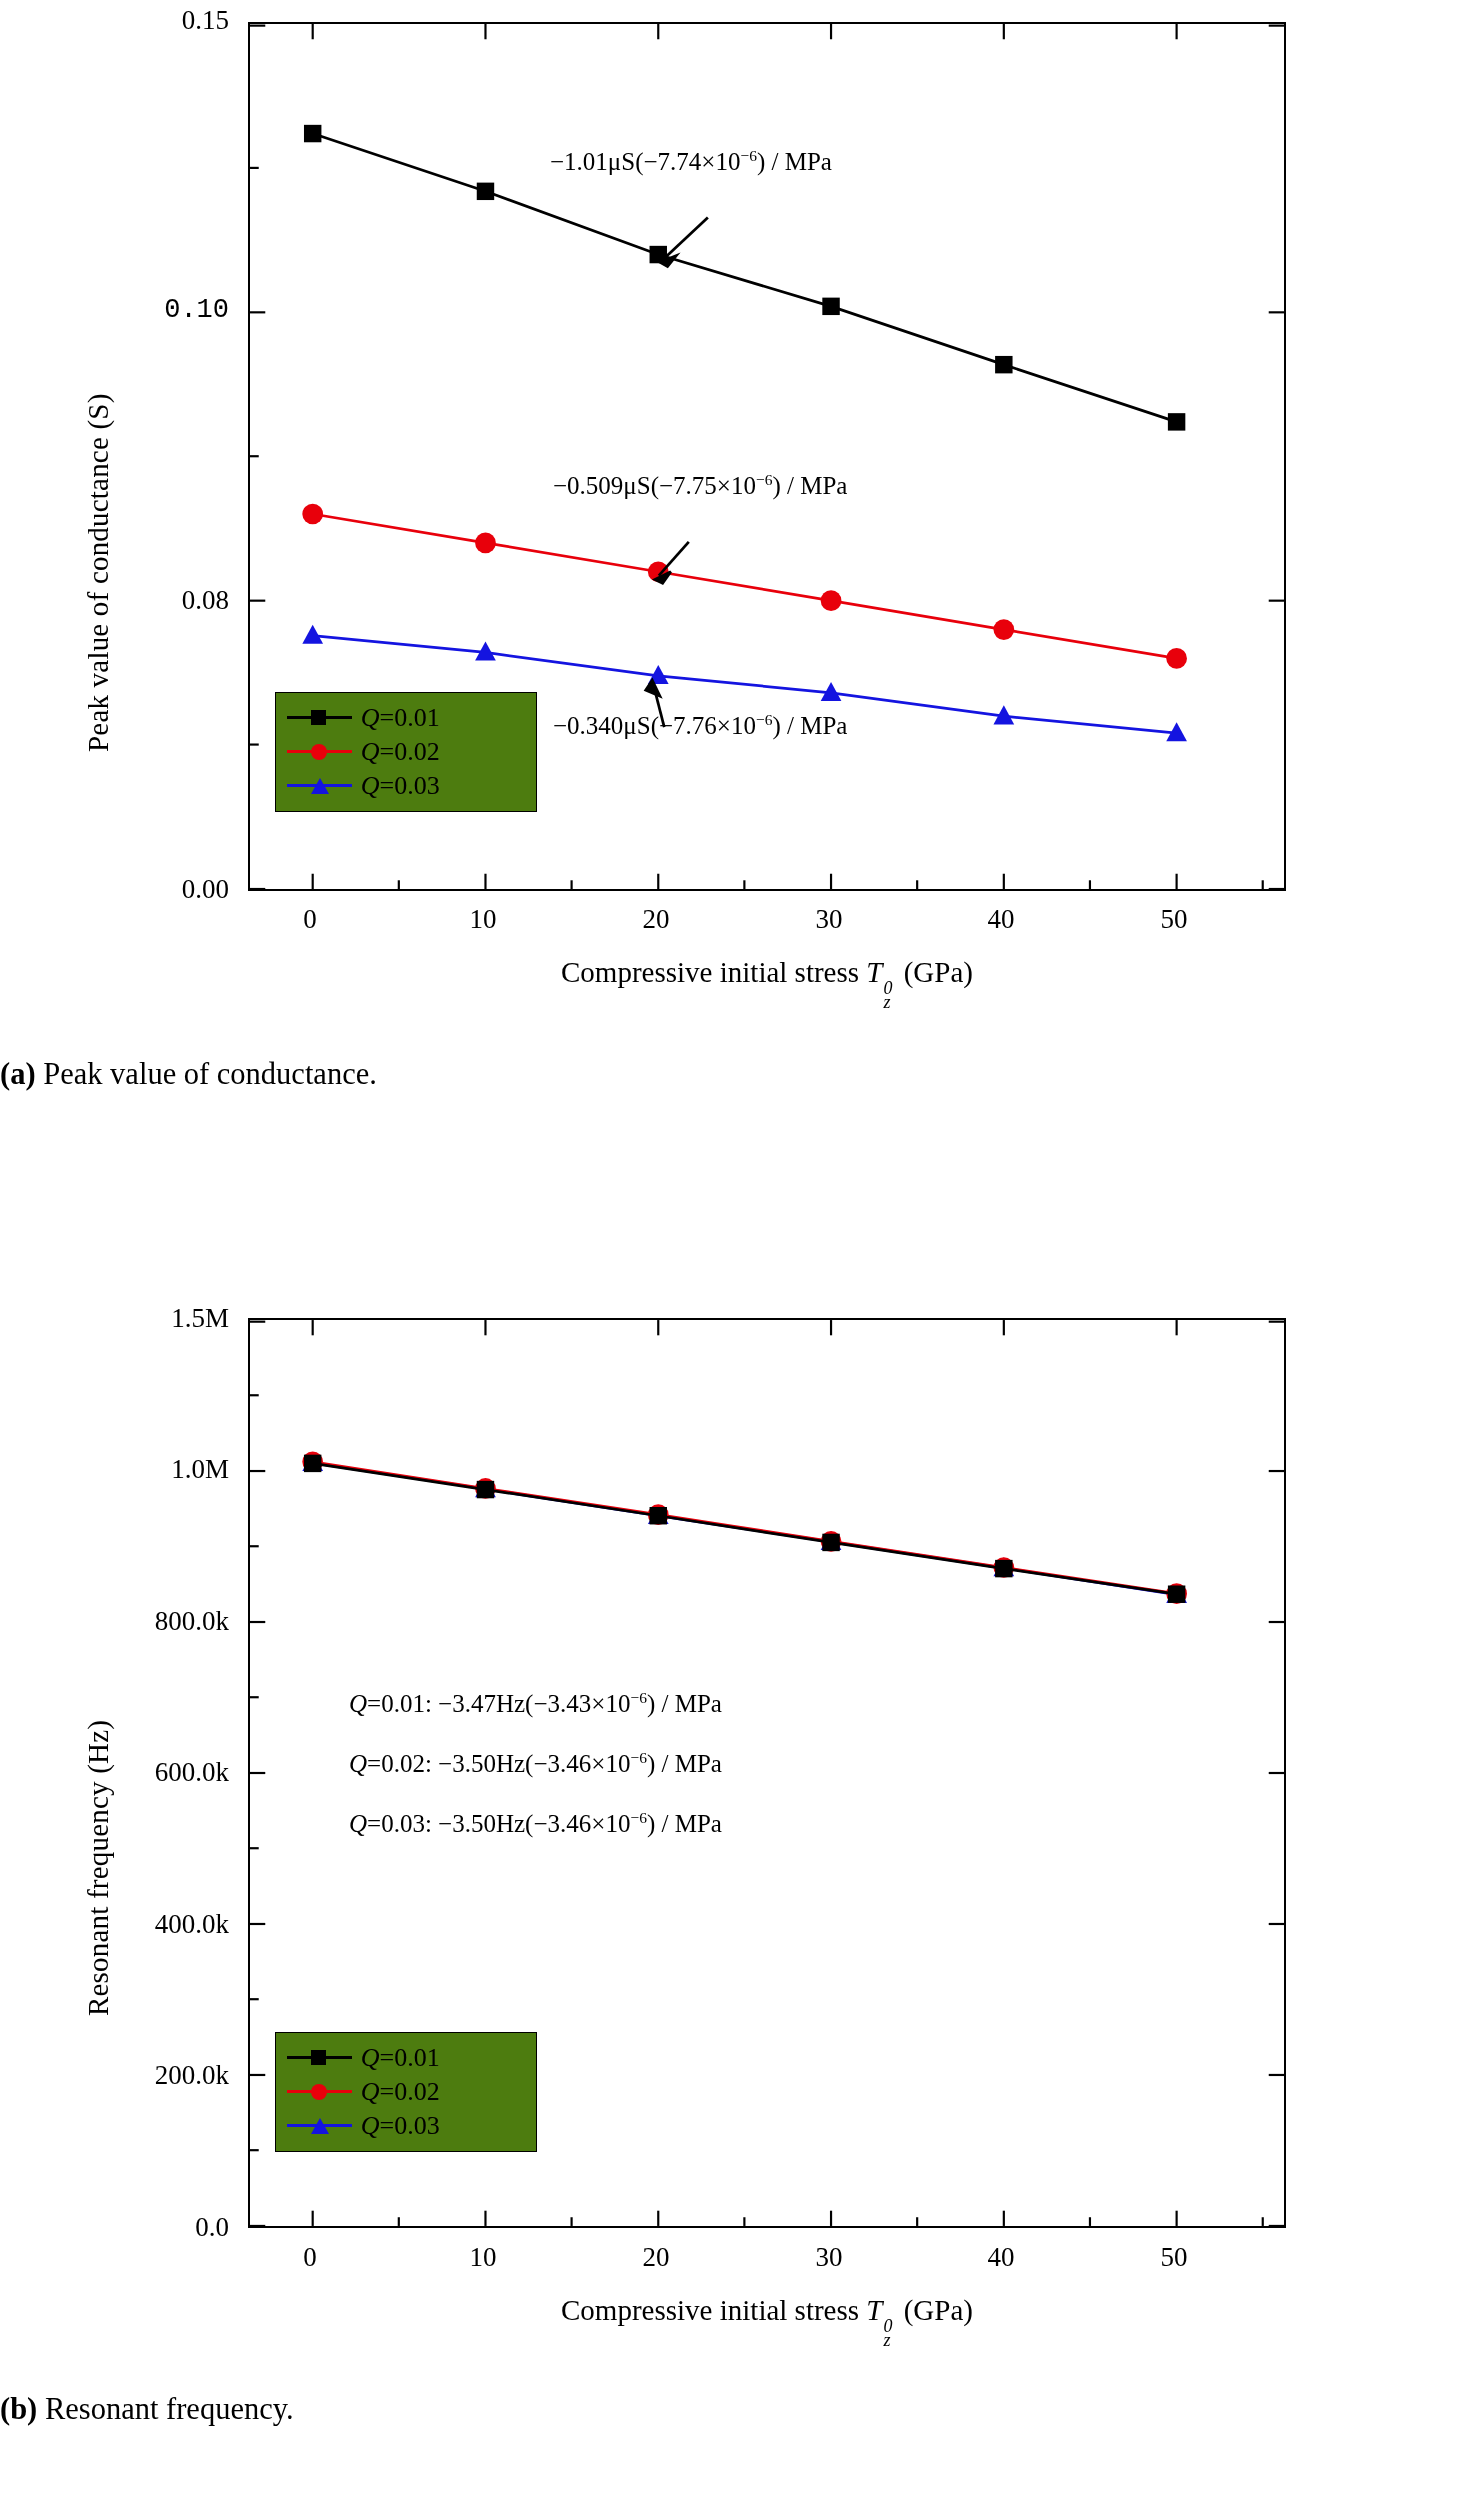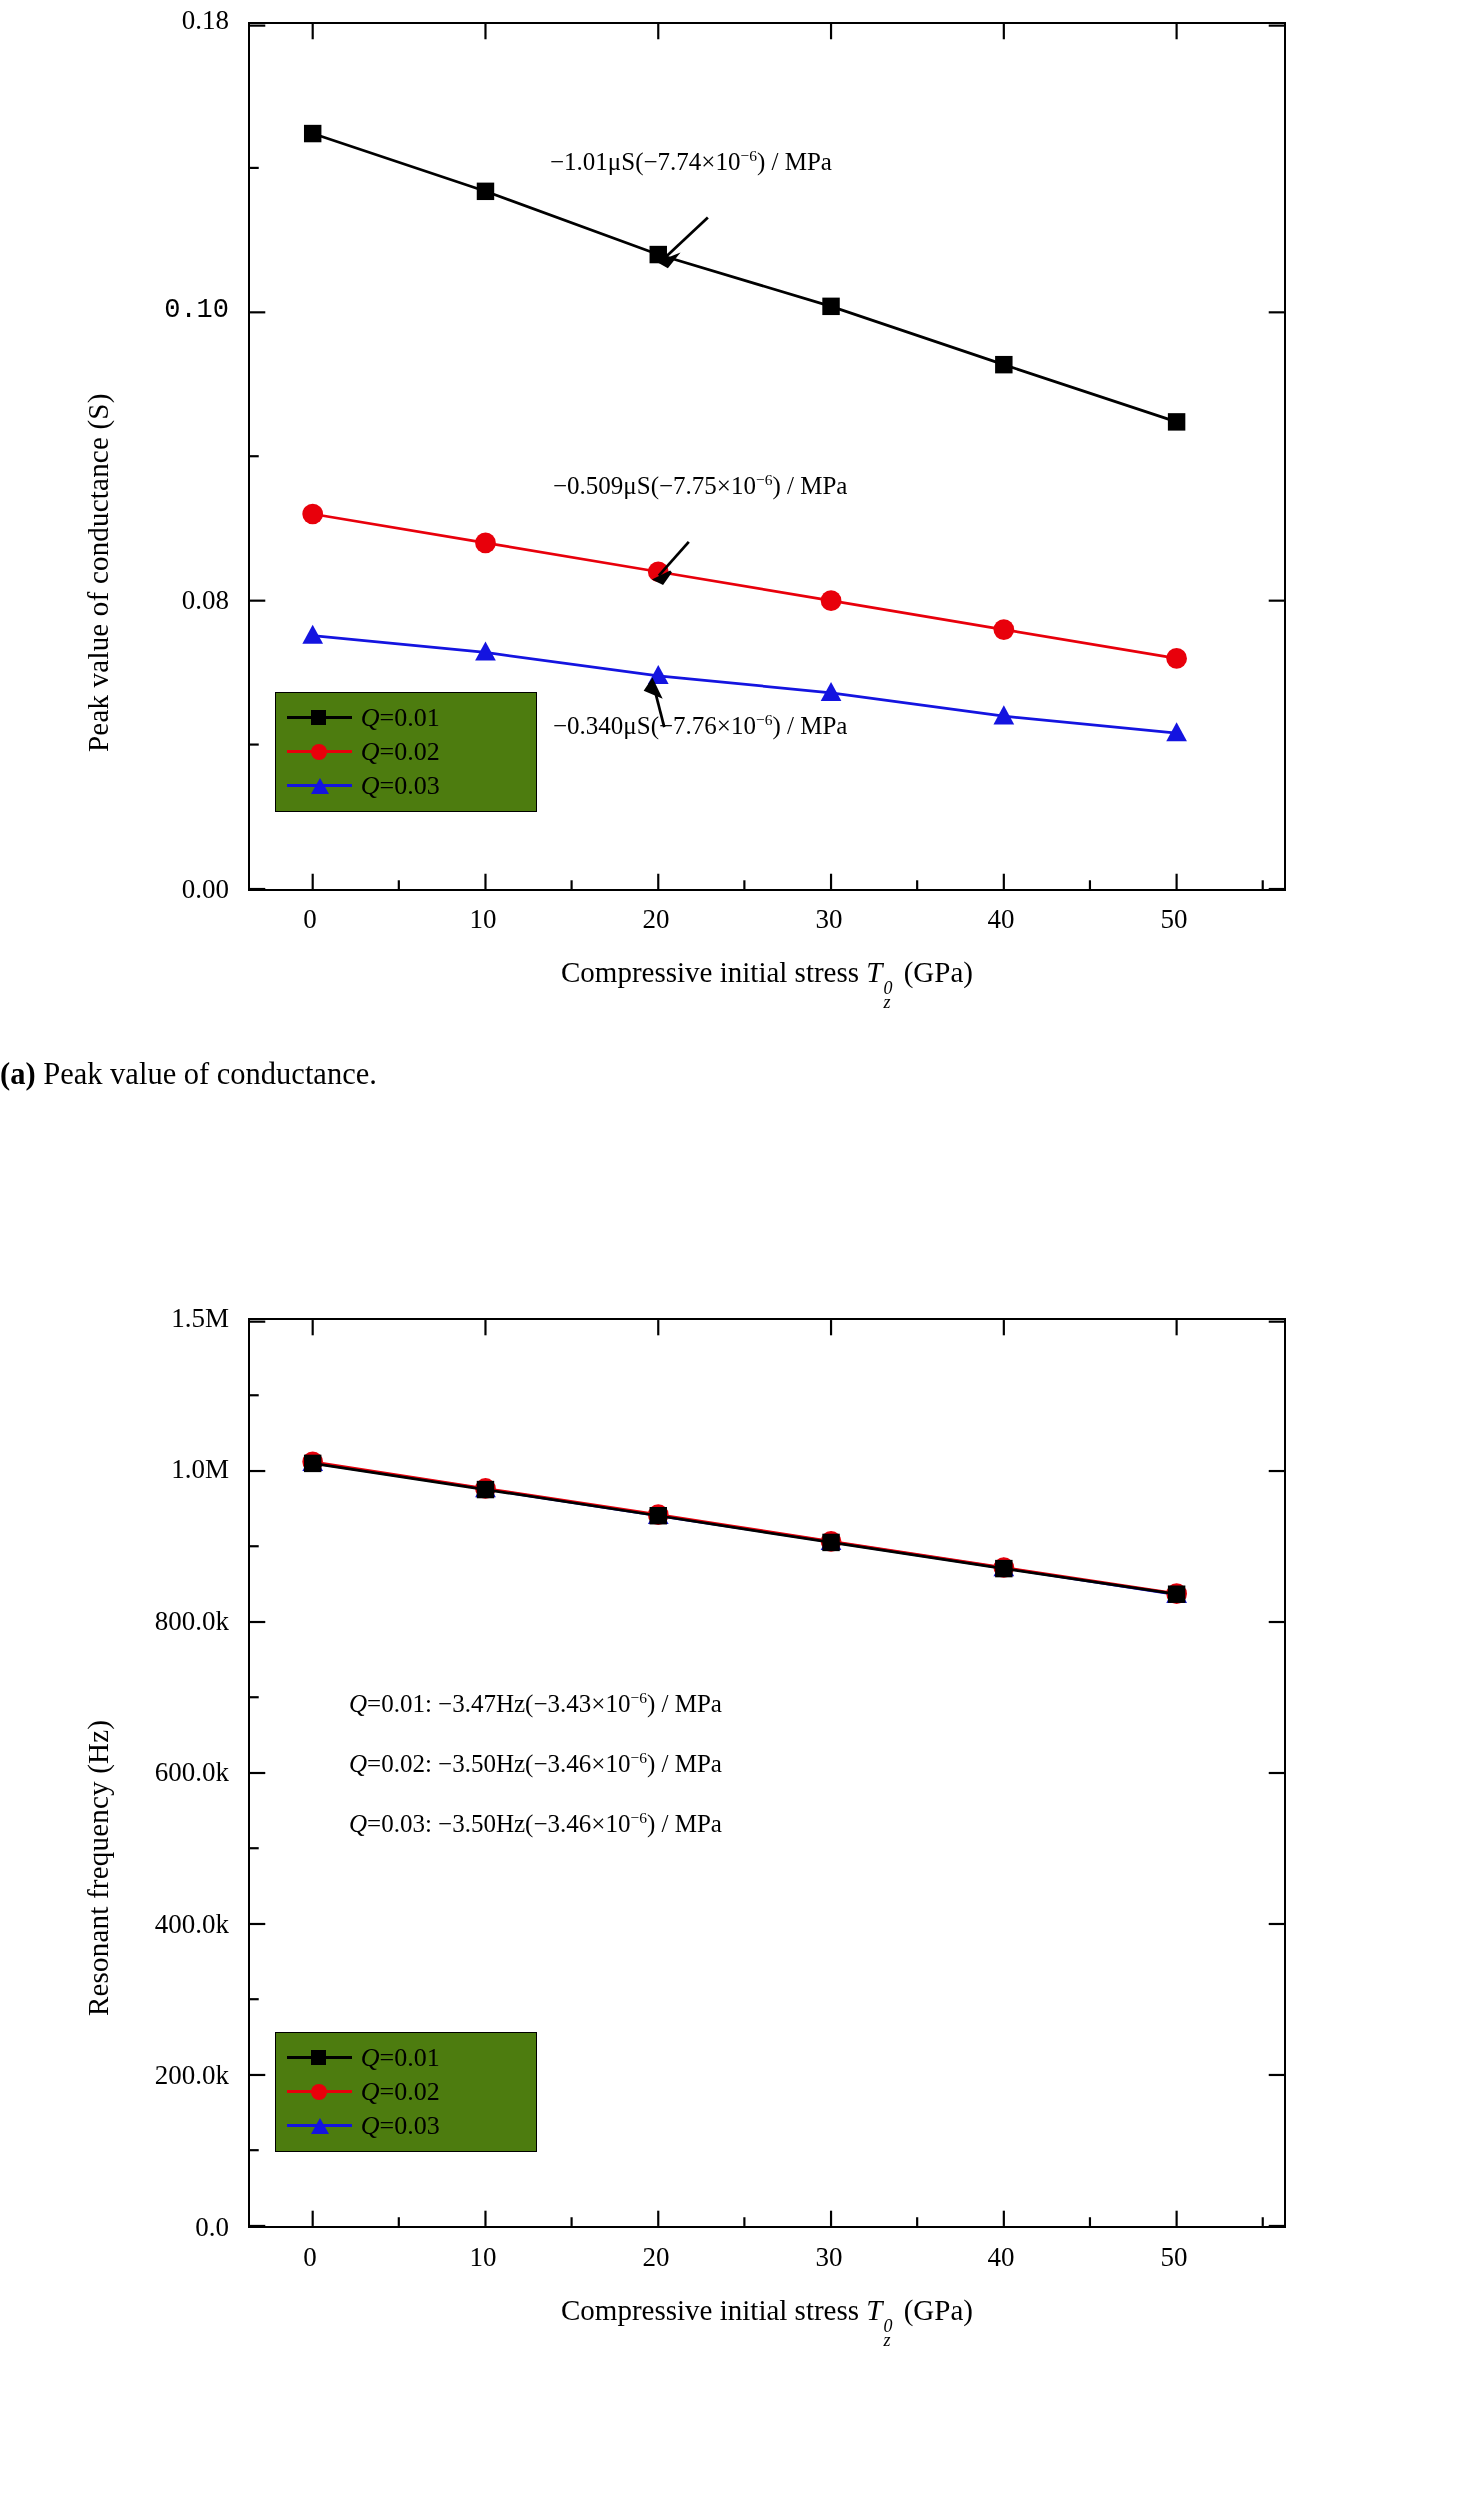--- a/index.html
+++ b/index.html
@@ -149,21 +149,21 @@
 
 <div class="figure">
 
   <div class="panel" id="panel-a">
 
     <div class="ytitle" style="left:82px; top:752px;">Peak value of conductance (S)</div>
 
     <div class="ytick" style="left:109px; top:874px; width:120px;">0.00</div>
     <div class="ytick" style="left:109px; top:585px; width:120px;">0.08</div>
     <div class="ytick" style="left:109px; top:295px;  width:120px;font-family:Liberation Mono, monospace;">0.10</div>
-    <div class="ytick" style="left:109px; top:5.4px;   width:120px;">0.18</div>
+    <div class="ytick" style="left:109px; top:5.4px;   width:120px;">0.15</div>
 
     <div class="xtick" style="left:272px;  top:904px; width:76px;">0</div>
     <div class="xtick" style="left:445px;  top:904px; width:76px;">10</div>
     <div class="xtick" style="left:618px; top:904px; width:76px;">20</div>
     <div class="xtick" style="left:791px; top:904px; width:76px;">30</div>
     <div class="xtick" style="left:963px; top:904px; width:76px;">40</div>
     <div class="xtick" style="left:1136px; top:904px; width:76px;">50</div>
 
     <div class="xtitle" style="left:248px; top:956px;">
       <span>Compressive initial stress </span><i style="font-style:italic">T</i><span style="display:inline-block; position:relative; width:0;"><sup style="position:absolute; left:1.1px; top:-4.4px; font-style:italic;">0</sup><sub style="position:absolute; left:1.1px; top:9.8px; font-style:italic;">z</sub></span><span style="display:inline-block; width:14px;"></span><span> (GPa)</span>
@@ -303,20 +303,23 @@
     <div class="xtick" style="left:445px;  top:1000px; width:76px;">10</div>
     <div class="xtick" style="left:618px; top:1000px; width:76px;">20</div>
     <div class="xtick" style="left:791px; top:1000px; width:76px;">30</div>
     <div class="xtick" style="left:963px; top:1000px; width:76px;">40</div>
     <div class="xtick" style="left:1136px; top:1000px; width:76px;">50</div>
 
     <div class="xtitle" style="left:248px; top:1052px;">
       <span>Compressive initial stress </span><i style="font-style:italic">T</i><span style="display:inline-block; position:relative; width:0;"><sup style="position:absolute; left:1.1px; top:-4.4px; font-style:italic;">0</sup><sub style="position:absolute; left:1.1px; top:9.8px; font-style:italic;">z</sub></span><span style="display:inline-block; width:14px;"></span><span> (GPa)</span>
     </div>
 
+    <div class="caption" style="left:0; top:1150px;">
+      <b>(b)</b><span> Resonant frequency.</span>
+    </div>
 
     <div class="plot-area" id="plot-b">
       <svg width="1034" height="906" viewBox="0 0 1897 1662">
 
         <g stroke="#000" stroke-width="4">
           <line x1="0" y1="1662" x2="28" y2="1662"></line>
           <line x1="0" y1="1385" x2="28" y2="1385"></line>
           <line x1="0" y1="1108" x2="28" y2="1108"></line>
           <line x1="0" y1="831" x2="28" y2="831"></line>
           <line x1="0" y1="554" x2="28" y2="554"></line>

